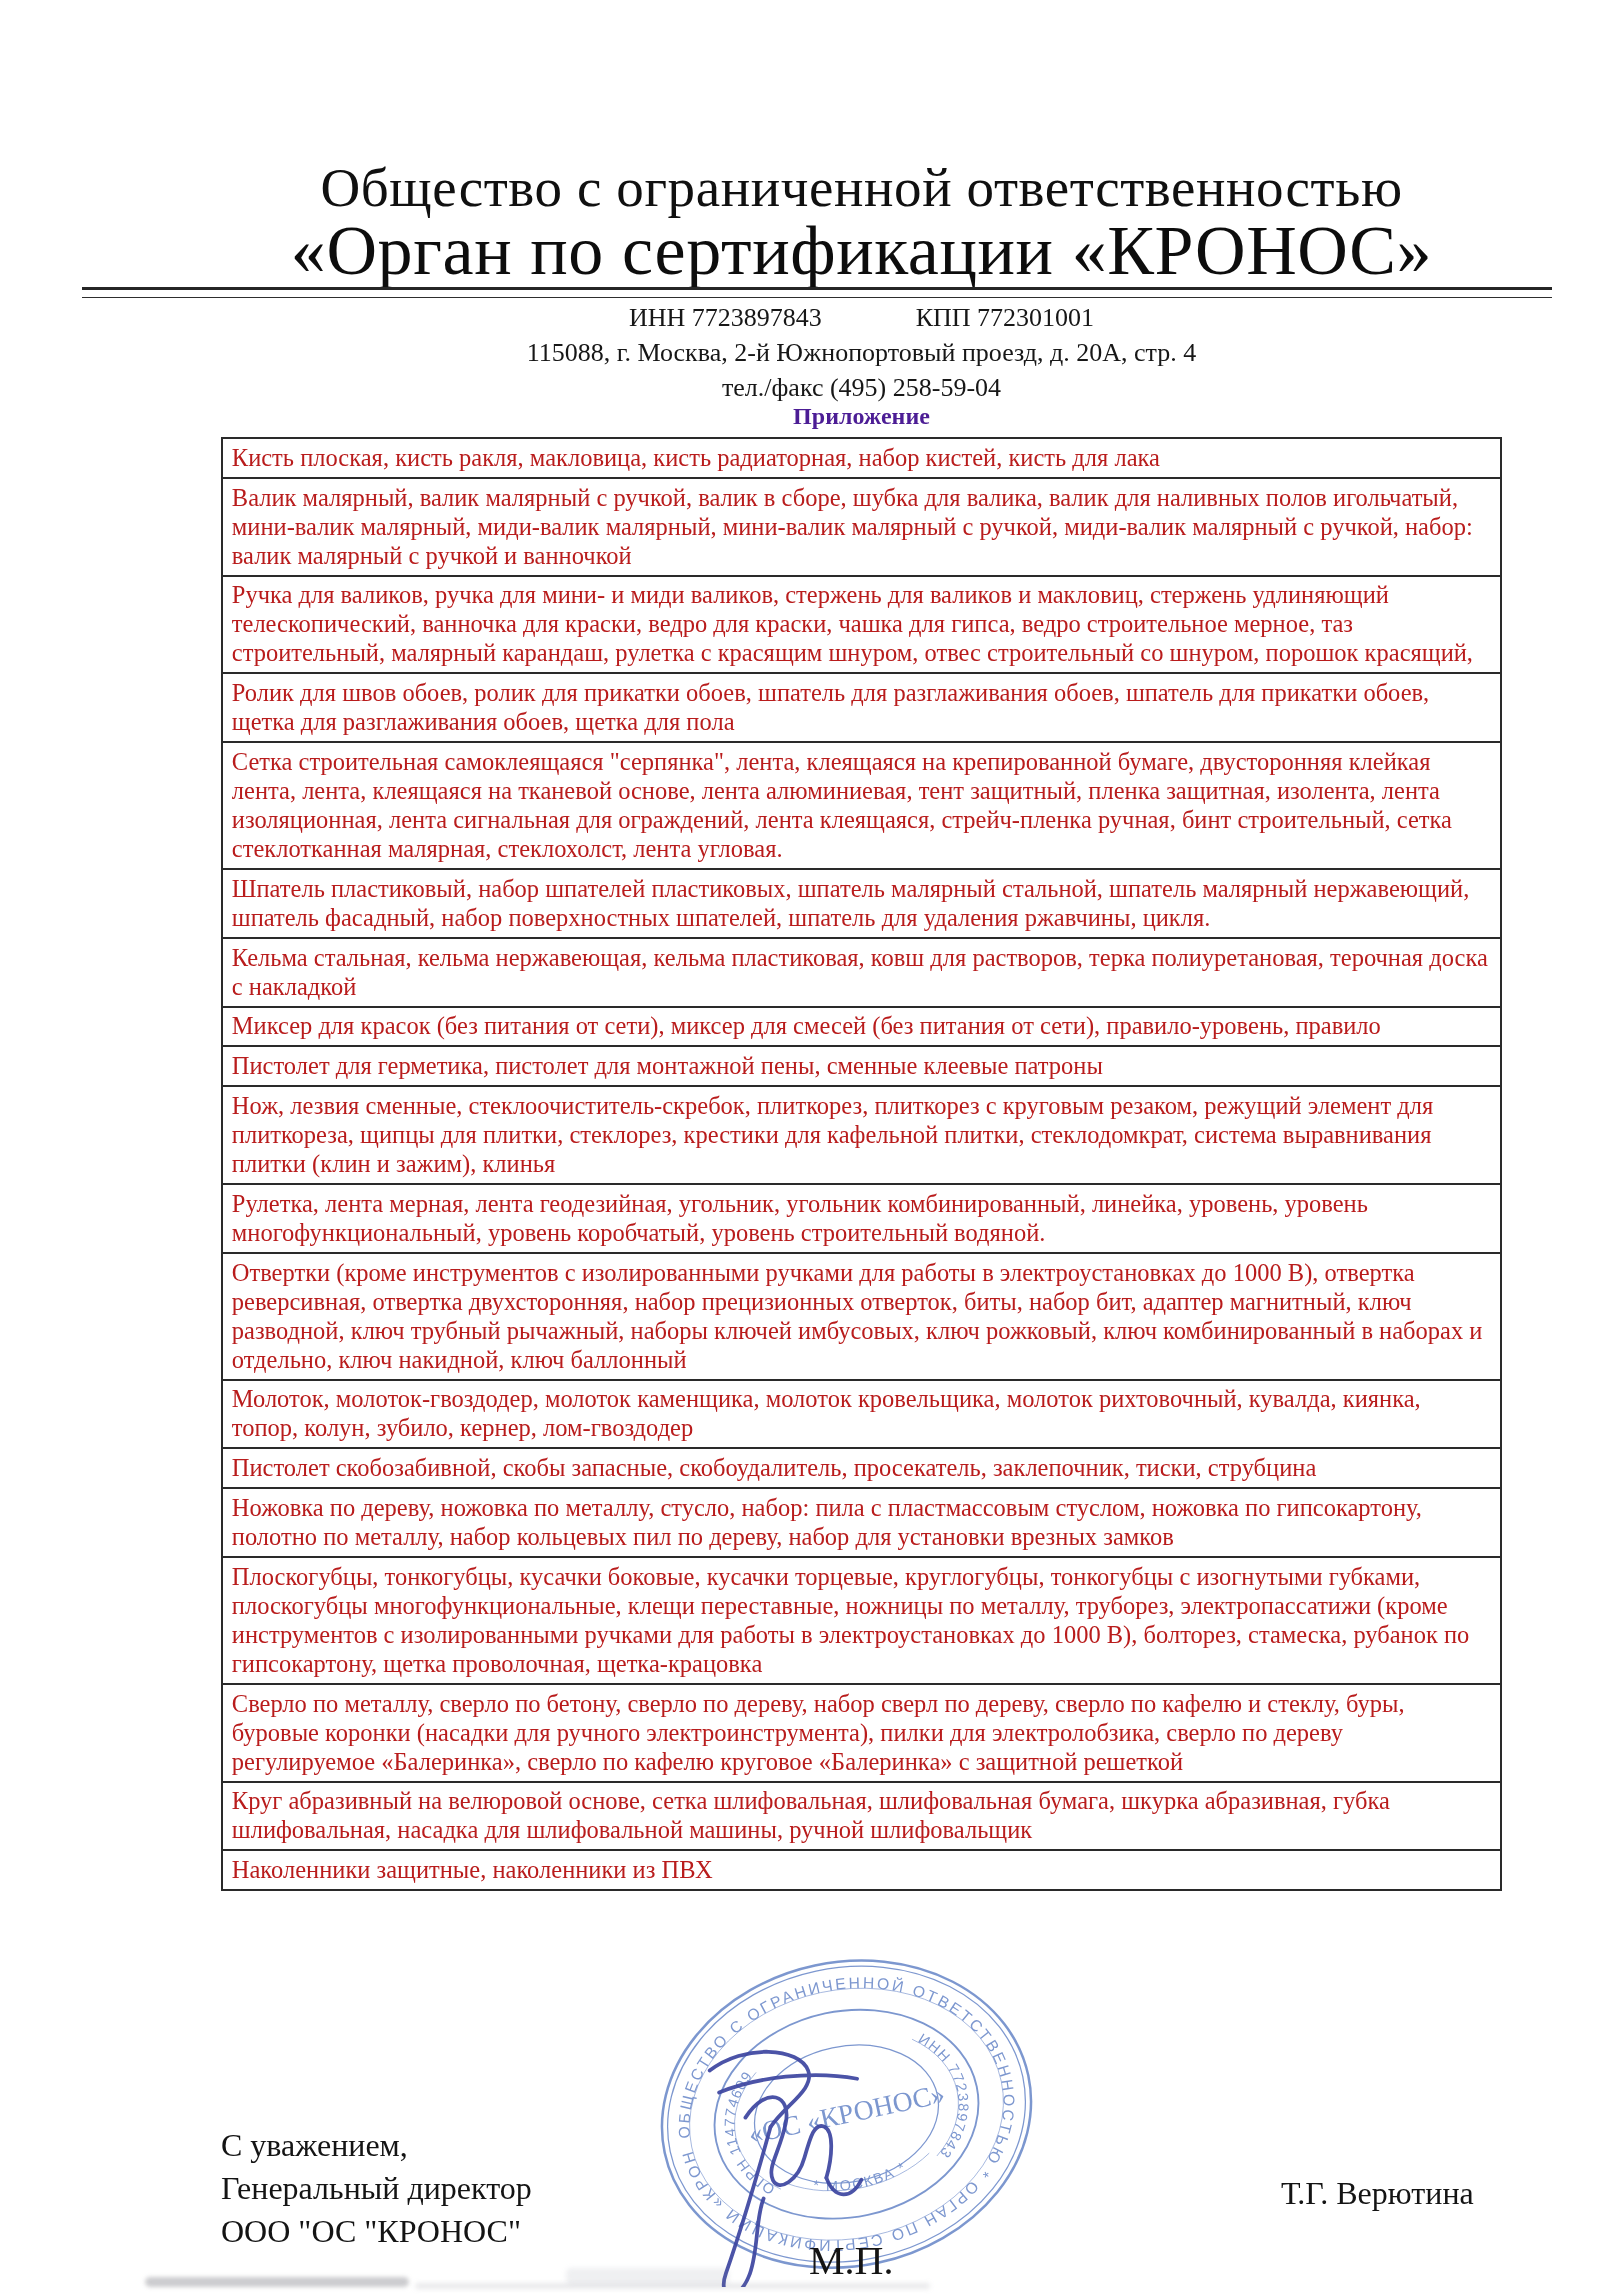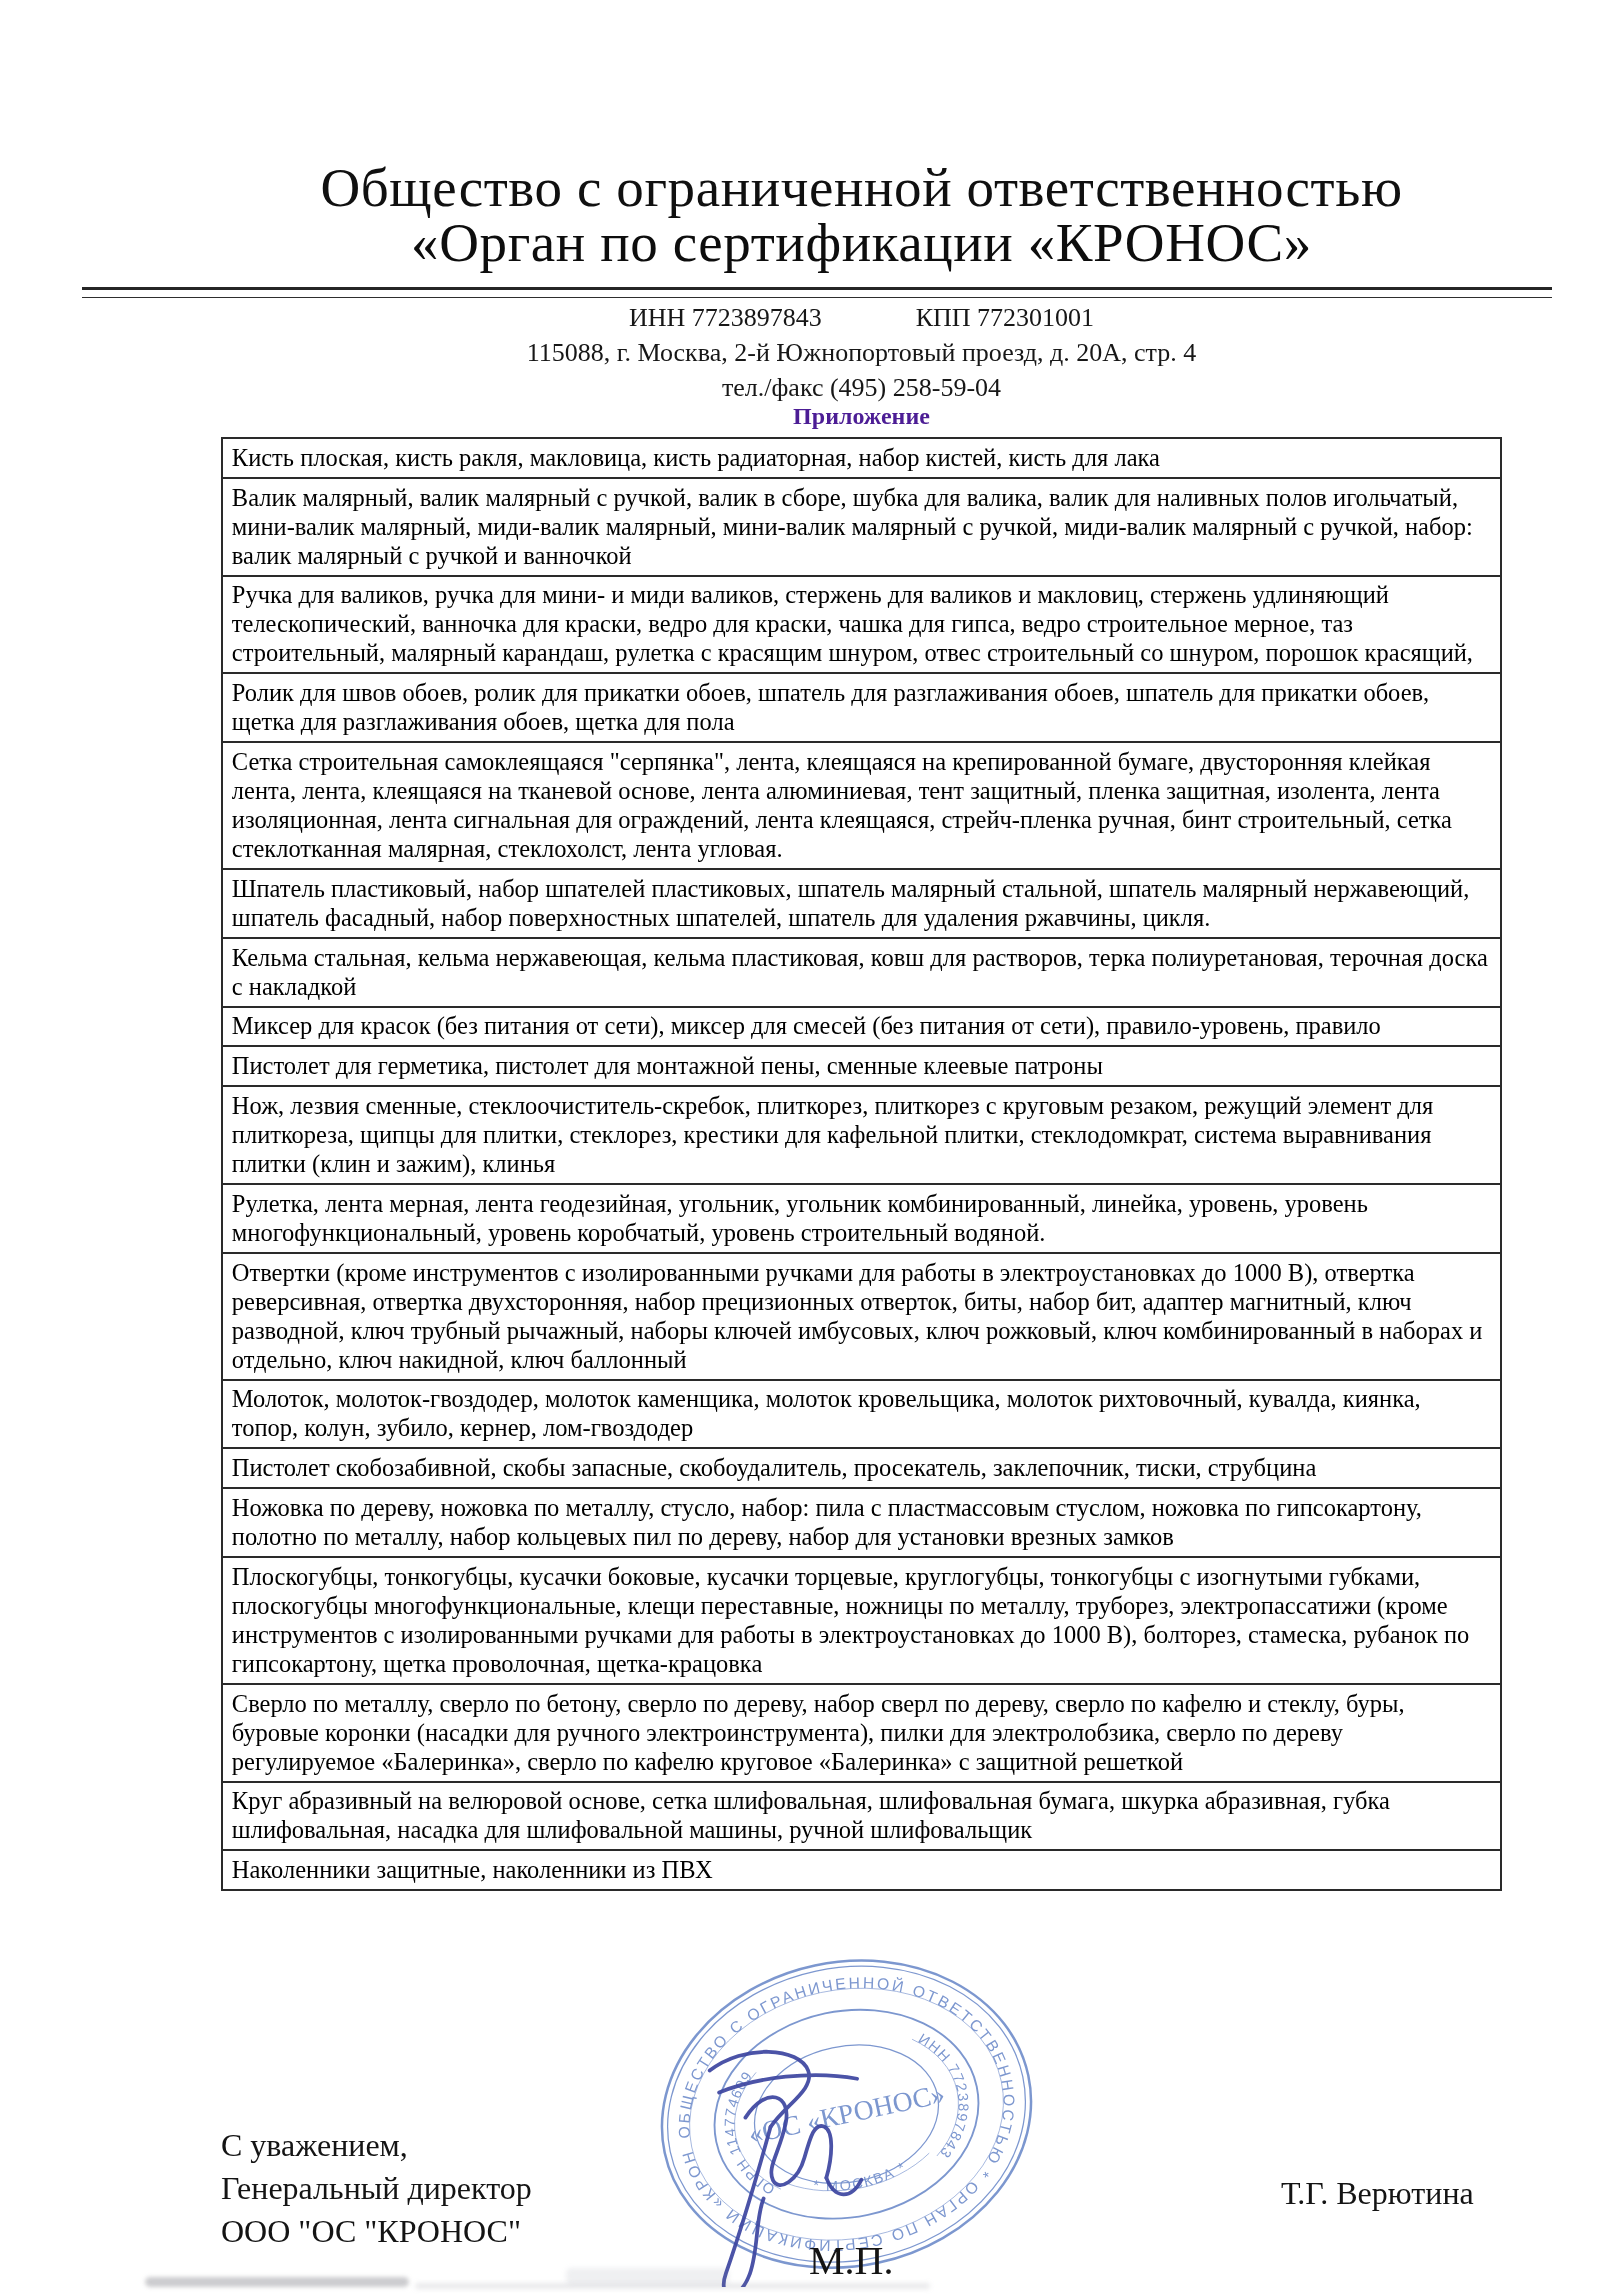--- a/index.html
+++ b/index.html
@@ -5,35 +5,35 @@
   html,body{margin:0;padding:0;background:#e8e8e8;}
   .page{
     position:relative;width:1623px;height:2295px;background:#ffffff;
     font-family:"Liberation Serif","DejaVu Serif",serif;color:#151515;
     overflow:hidden;
   }
   .abs{position:absolute;}
   
   .hdr-line{left:221px;width:1281px;text-align:center;white-space:nowrap;}
   .org-type{top:156px;font-size:55px;letter-spacing:0.6px;color:#101010;}
-  .org-name{top:211px;font-size:55px;letter-spacing:0.6px;color:#0d0d0d;}
+  .org-name{top:211px;font-size:70px;letter-spacing:0.6px;color:#0d0d0d;}
   .rule{top:287px;left:82px;width:1470px;height:7px;
         border-top:3.1px solid #262626;border-bottom:1.9px solid #2e2e2e;}
   .info{font-size:26px;color:#171717;}
   .inn-row{top:303px;display:flex;justify-content:center;gap:94px;}
   .addr{top:338px;}
   .phone{top:373px;}
   .appendix{top:403px;font-size:24px;font-weight:700;color:#4c1d95;}
   
   .tbl{
     top:437px;left:221px;width:1281px;
     border:2.5px solid #2a2a2a;box-sizing:border-box;
   }
   .trow{
-    font-size:24.5px;line-height:29px;color:#000000;
+    font-size:24.5px;line-height:29px;color:#b91c1c;
     padding:3.8px 10px 5px 8.8px;letter-spacing:0px;
   }
   .trow + .trow{border-top:2.5px solid #2a2a2a;}
   
   .foot{font-size:32px;color:#141414;white-space:nowrap;}
   .regards{top:2127px;left:221px;}
   .position{top:2170px;left:221px;}
   .company{top:2213px;left:221px;}
   .signer{top:2175px;left:1281px;}
   .mp{top:2237px;left:809px;font-size:40px;font-family:Liberation Serif, serif;}

